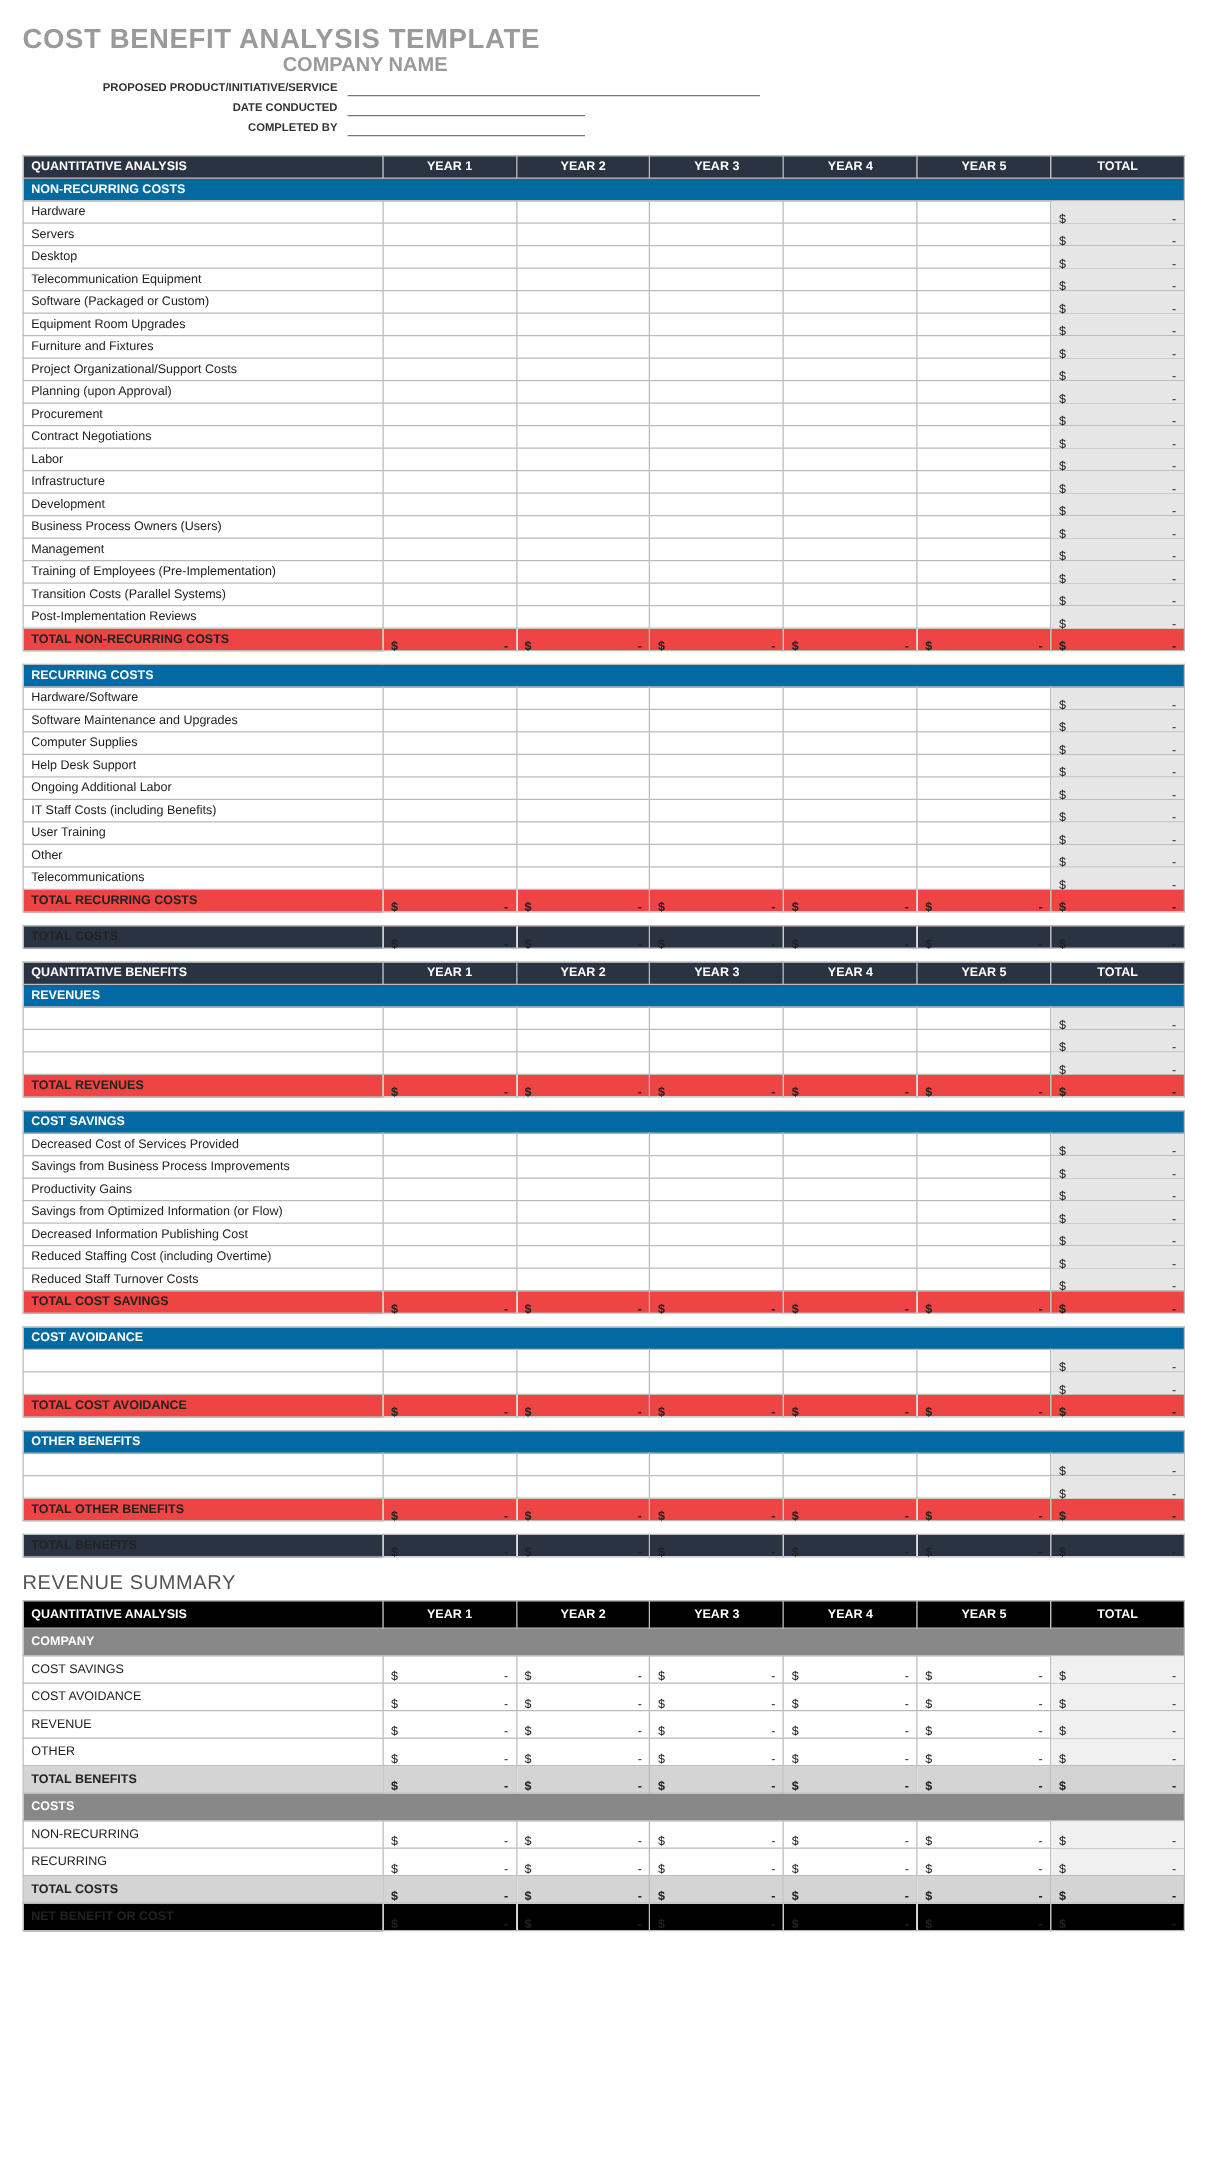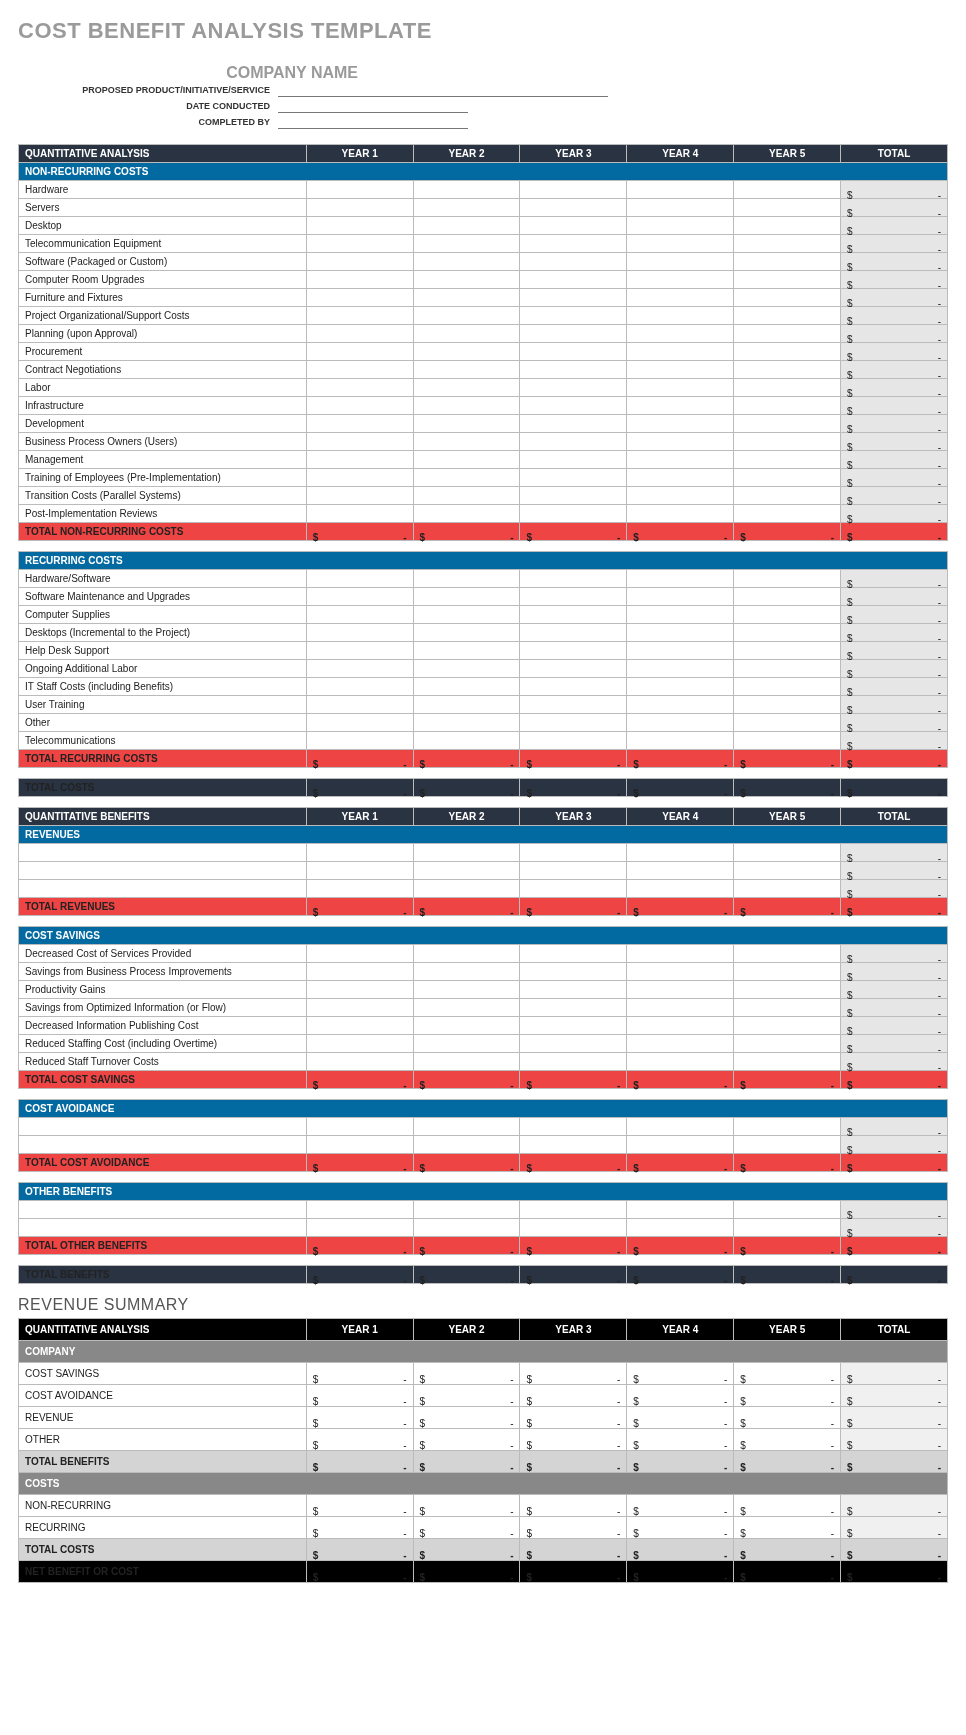--- a/index.html
+++ b/index.html
@@ -9,21 +9,21 @@
     margin: 0;
     padding: 18px;
     background: #fff;
     width: 966px;
   }
   .title {
     font-size: 22px;
     font-weight: bold;
     color: #9a9a9a;
     letter-spacing: 0.5px;
-    margin-bottom: 20px;
+    margin-bottom: 0;
   }
   .company {
     font-size: 16px;
     font-weight: bold;
     color: #9a9a9a;
     text-align: right;
     width: 260px;
     margin-left: 80px;
   }
   .meta-block { margin-bottom: 14px; }
@@ -171,21 +171,21 @@
       <tr class="plainrow">
         <td>Software (Packaged or Custom)</td>
         <td></td>
         <td></td>
         <td></td>
         <td></td>
         <td></td>
         <td class="money col-total"></td>
       </tr>
       <tr class="plainrow">
-        <td>Computer Room Upgrades</td>
+        <td>Equipment Room Upgrades</td>
         <td></td>
         <td></td>
         <td></td>
         <td></td>
         <td></td>
         <td class="money col-total"></td>
       </tr>
       <tr class="plainrow">
         <td>Furniture and Fixtures</td>
         <td></td>
@@ -346,29 +346,20 @@
         <td>Software Maintenance and Upgrades</td>
         <td></td>
         <td></td>
         <td></td>
         <td></td>
         <td></td>
         <td class="money col-total"></td>
       </tr>
       <tr class="plainrow">
         <td>Computer Supplies</td>
-        <td></td>
-        <td></td>
-        <td></td>
-        <td></td>
-        <td></td>
-        <td class="money col-total"></td>
-      </tr>
-      <tr class="plainrow">
-        <td>Desktops (Incremental to the Project)</td>
         <td></td>
         <td></td>
         <td></td>
         <td></td>
         <td></td>
         <td class="money col-total"></td>
       </tr>
       <tr class="plainrow">
         <td>Help Desk Support</td>
         <td></td>

